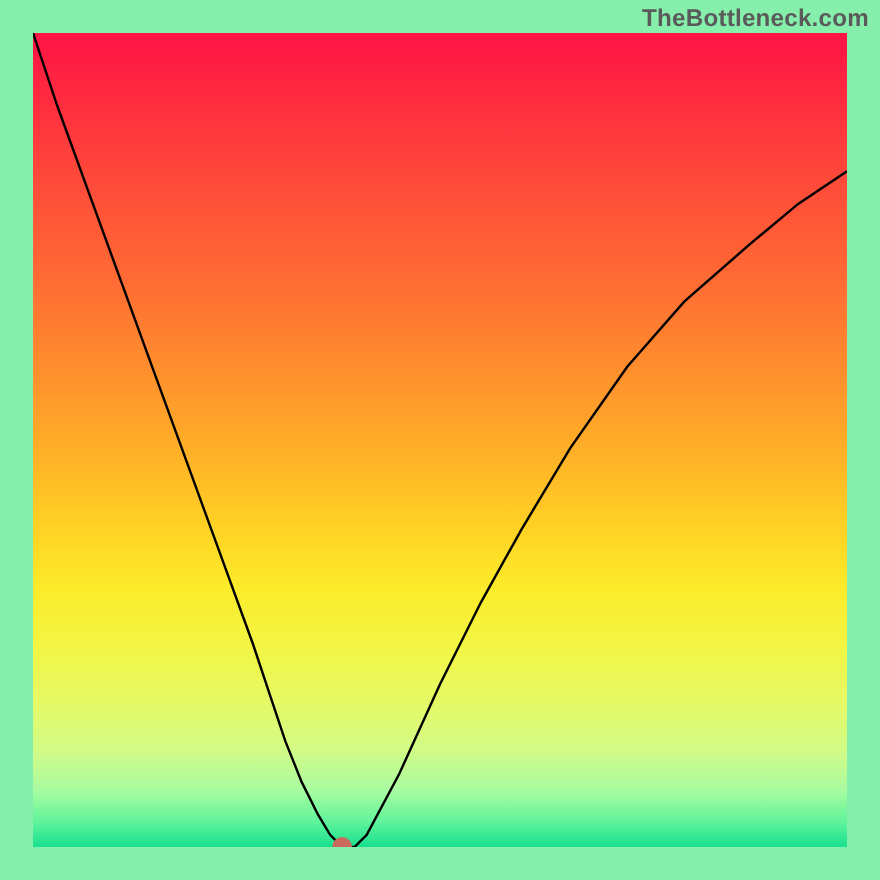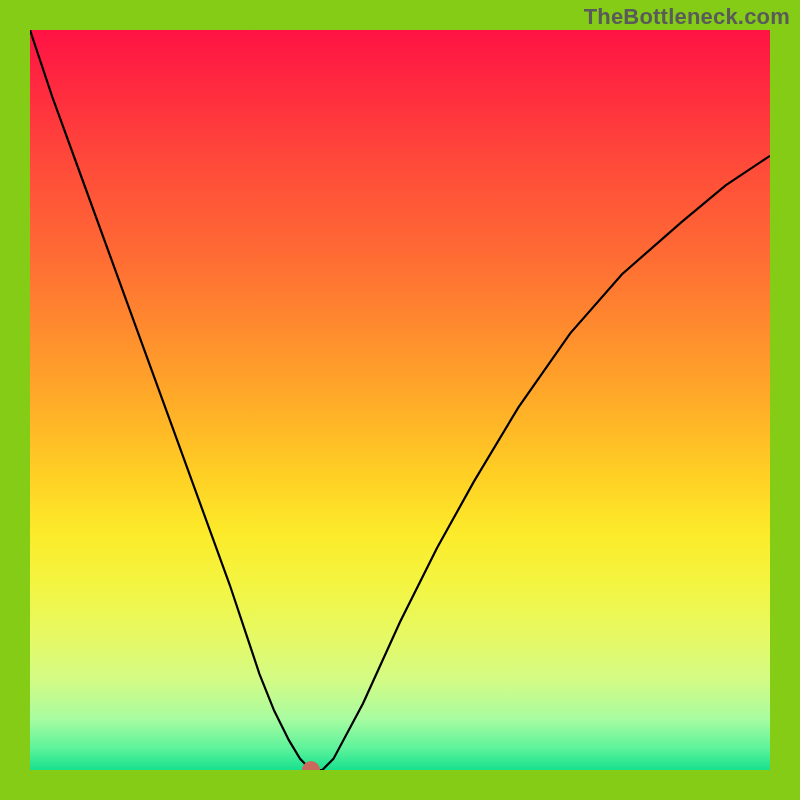--- a/index.html
+++ b/index.html
@@ -8,21 +8,21 @@
     width: 800px;
     height: 800px;
     background: #000;
     overflow: hidden;
     font-family: Arial, Helvetica, sans-serif;
   }
   .frame {
     position: relative;
     width: 800px;
     height: 800px;
-    background: #84cc16;
+    background: #86efac;
   }
   .watermark {
     position: absolute;
     top: 4px;
     right: 10px;
     color: #5a5a5a;
     font-size: 22px;
     font-weight: 600;
     letter-spacing: 0.2px;
     z-index: 10;

